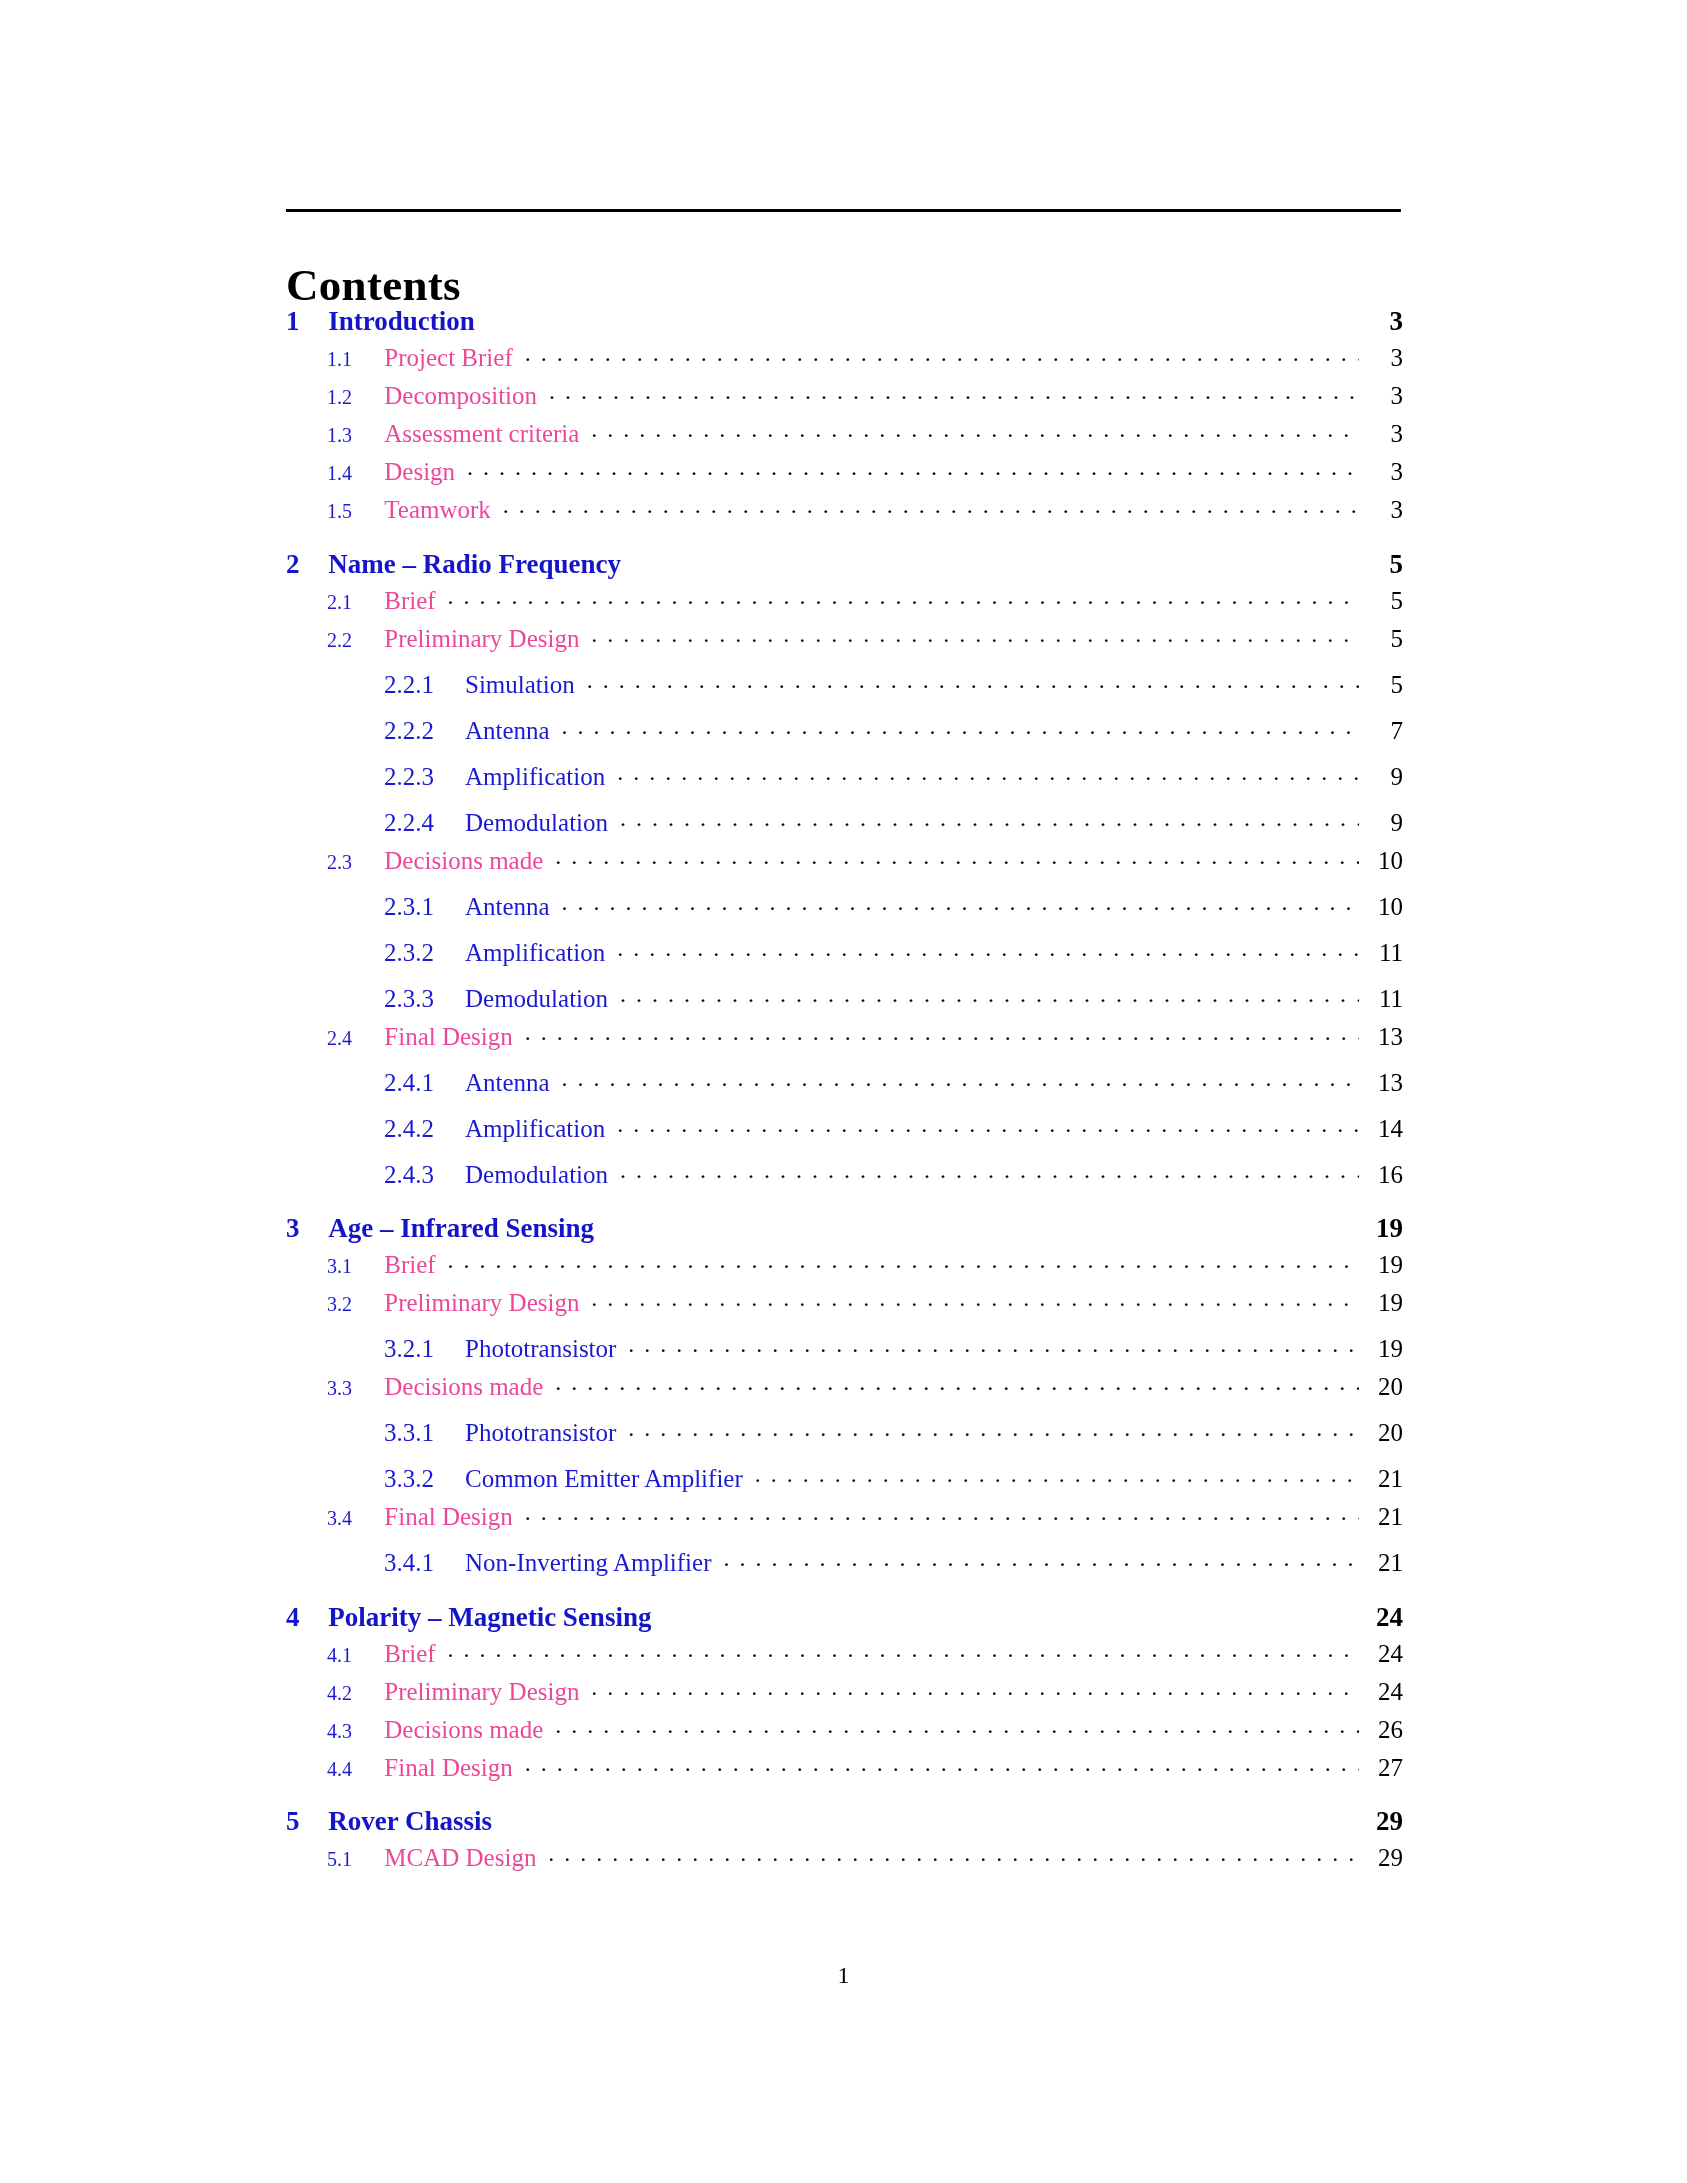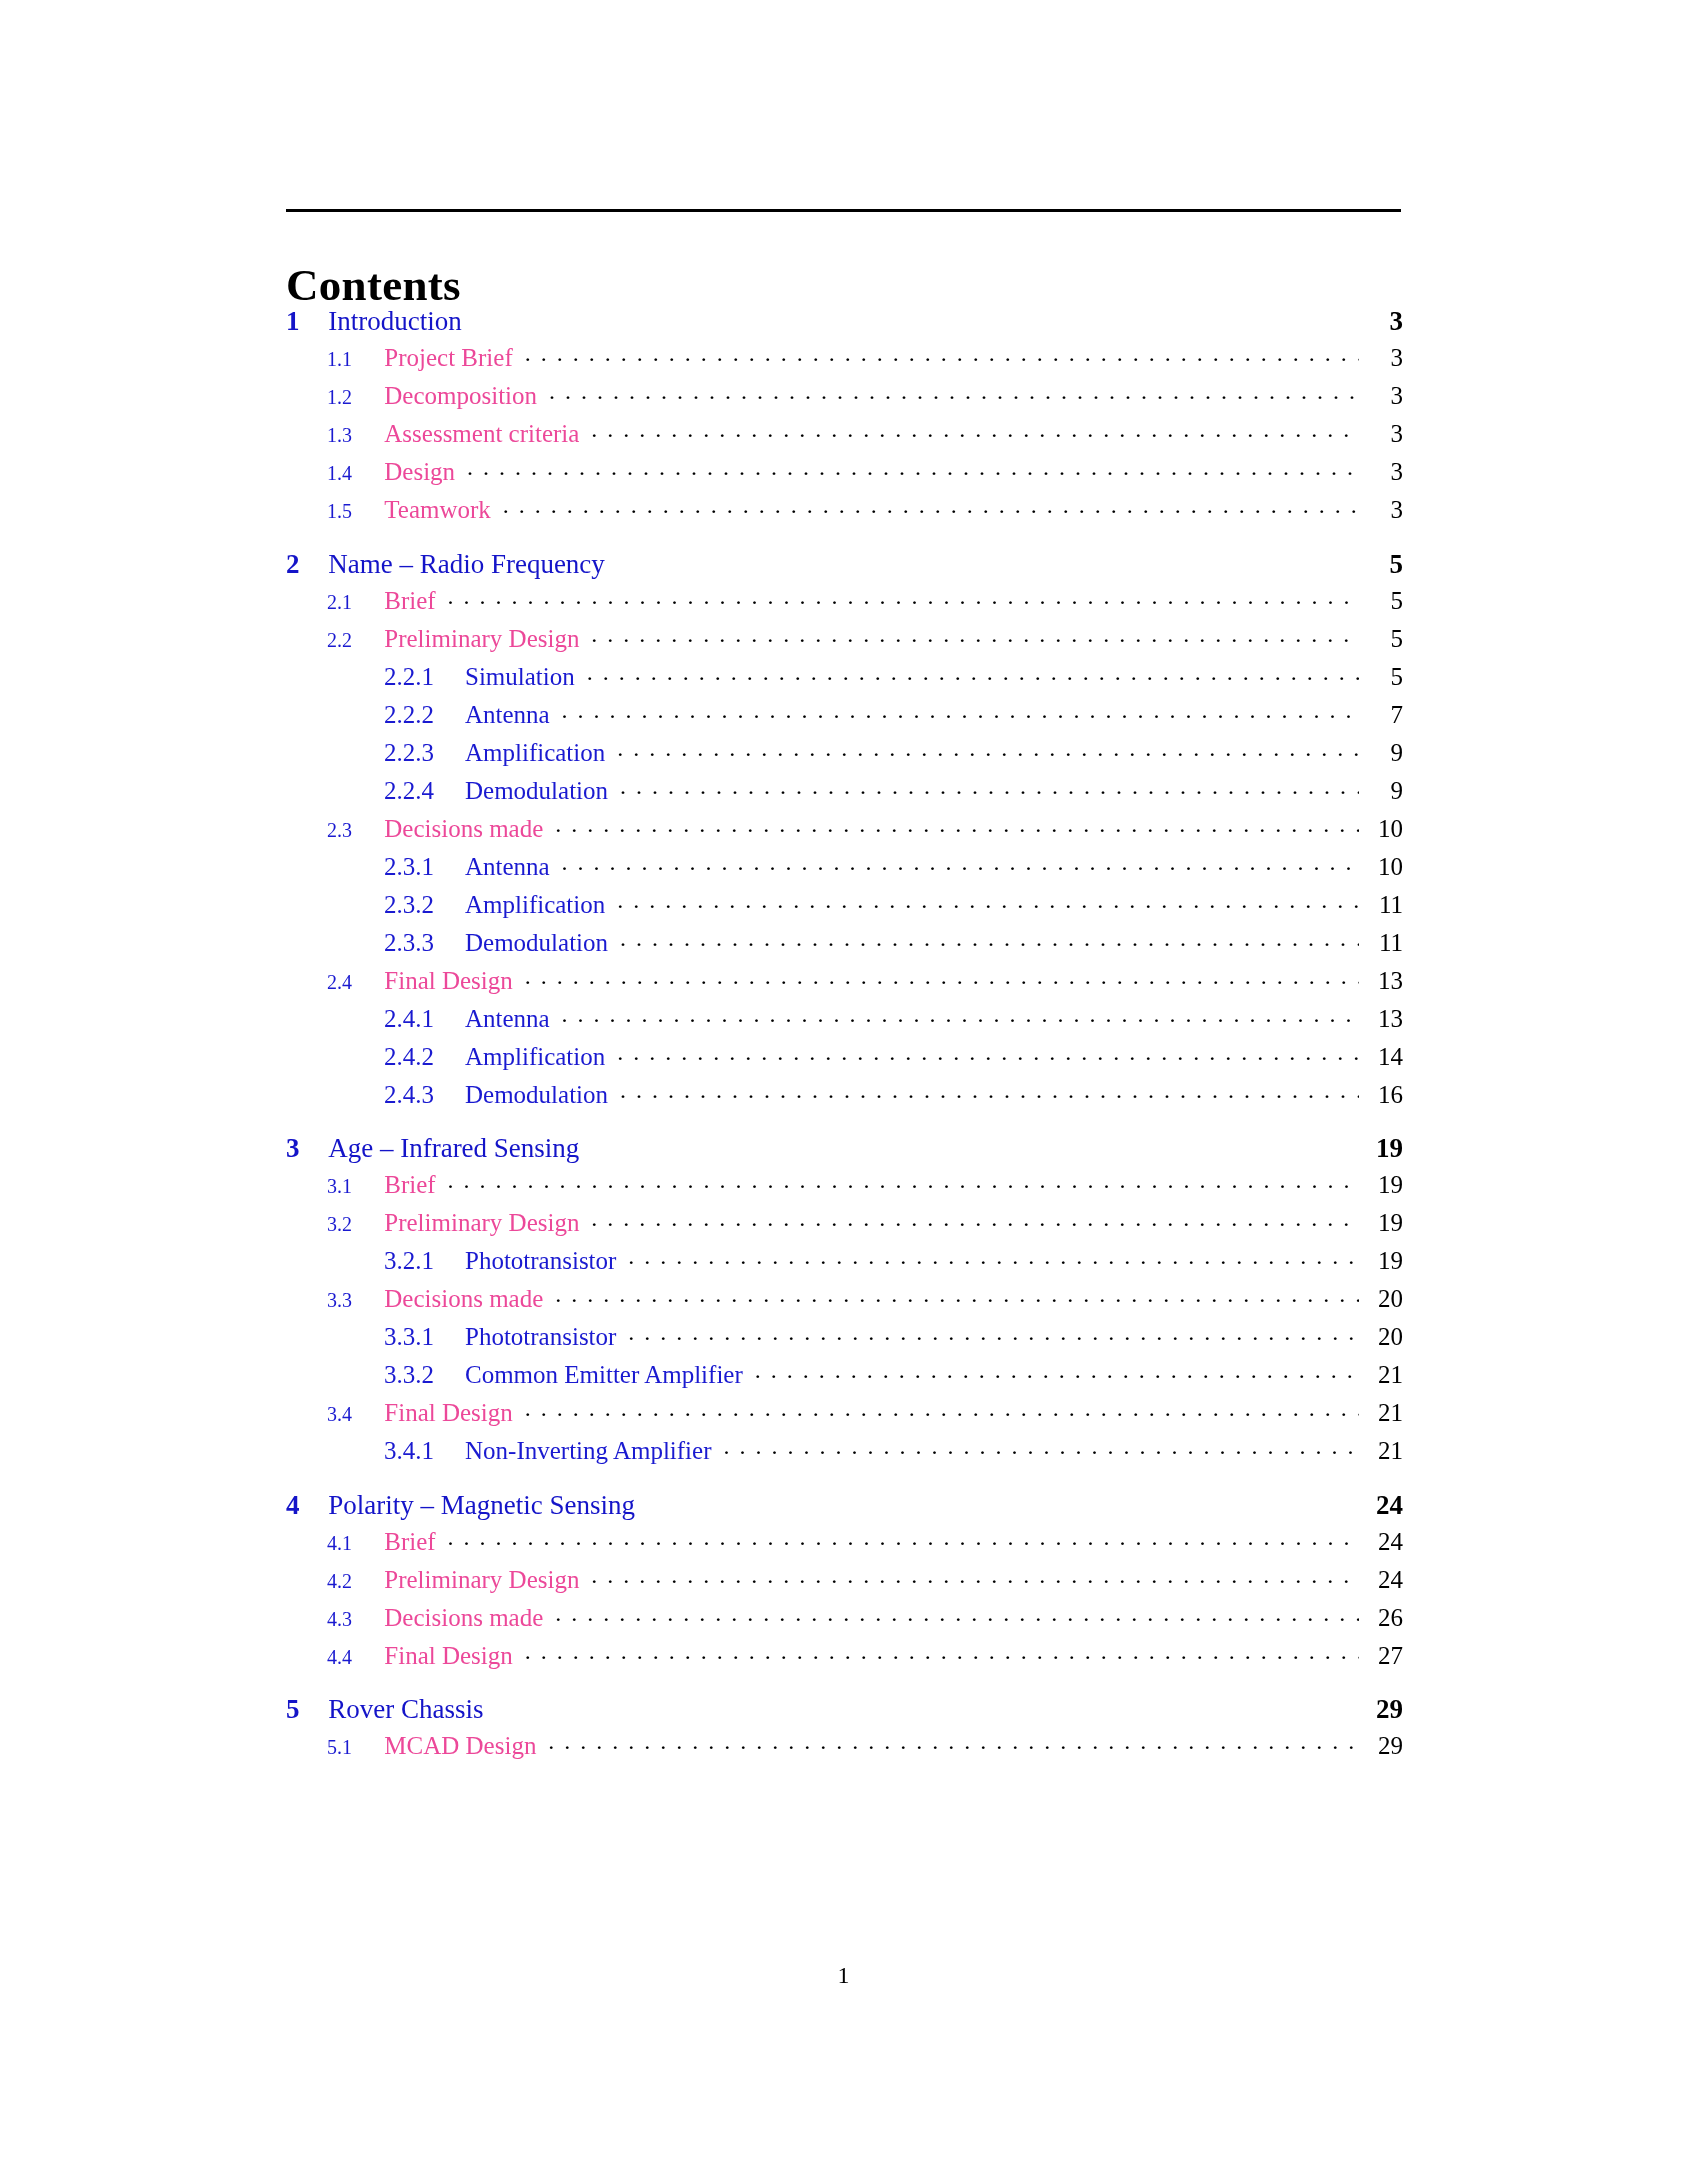--- a/index.html
+++ b/index.html
@@ -100,21 +100,21 @@
     align-items: baseline;
     width: 100%;
     box-sizing: border-box;
     white-space: nowrap;
   }
 
   
   .lvl0 { height: 38px; margin-top: 14.6px; }
   .lvl0:first-child { margin-top: 0; }
   .lvl1 { height: 38px; margin-top: 0px; }
-  .lvl2 { height: 38px; margin-top: 0px; }
+  .lvl2 { height: 38px; margin-top: 8px; }
 
   .num {
     flex: 0 0 auto;
     text-align: left;
   }
   .label {
     flex: 0 0 auto;
     padding-right: 9.3px;
   }
   .leader {
@@ -144,21 +144,21 @@
 
   
   .lvl0 .num {
     width: 29px;
     font-size: 27px;
     font-weight: bold;
     color: #1414c8;
   }
   .lvl0 .label {
     font-size: 27px;
-    font-weight: normal;
+    font-weight: bold;
     color: #1414c8;
     padding-left: 13.2px;
   }
   .lvl0 .pageno {
     font-size: 27px;
     font-weight: bold;
   }
   .lvl0 .leader::before { content: ""; }
 
   

